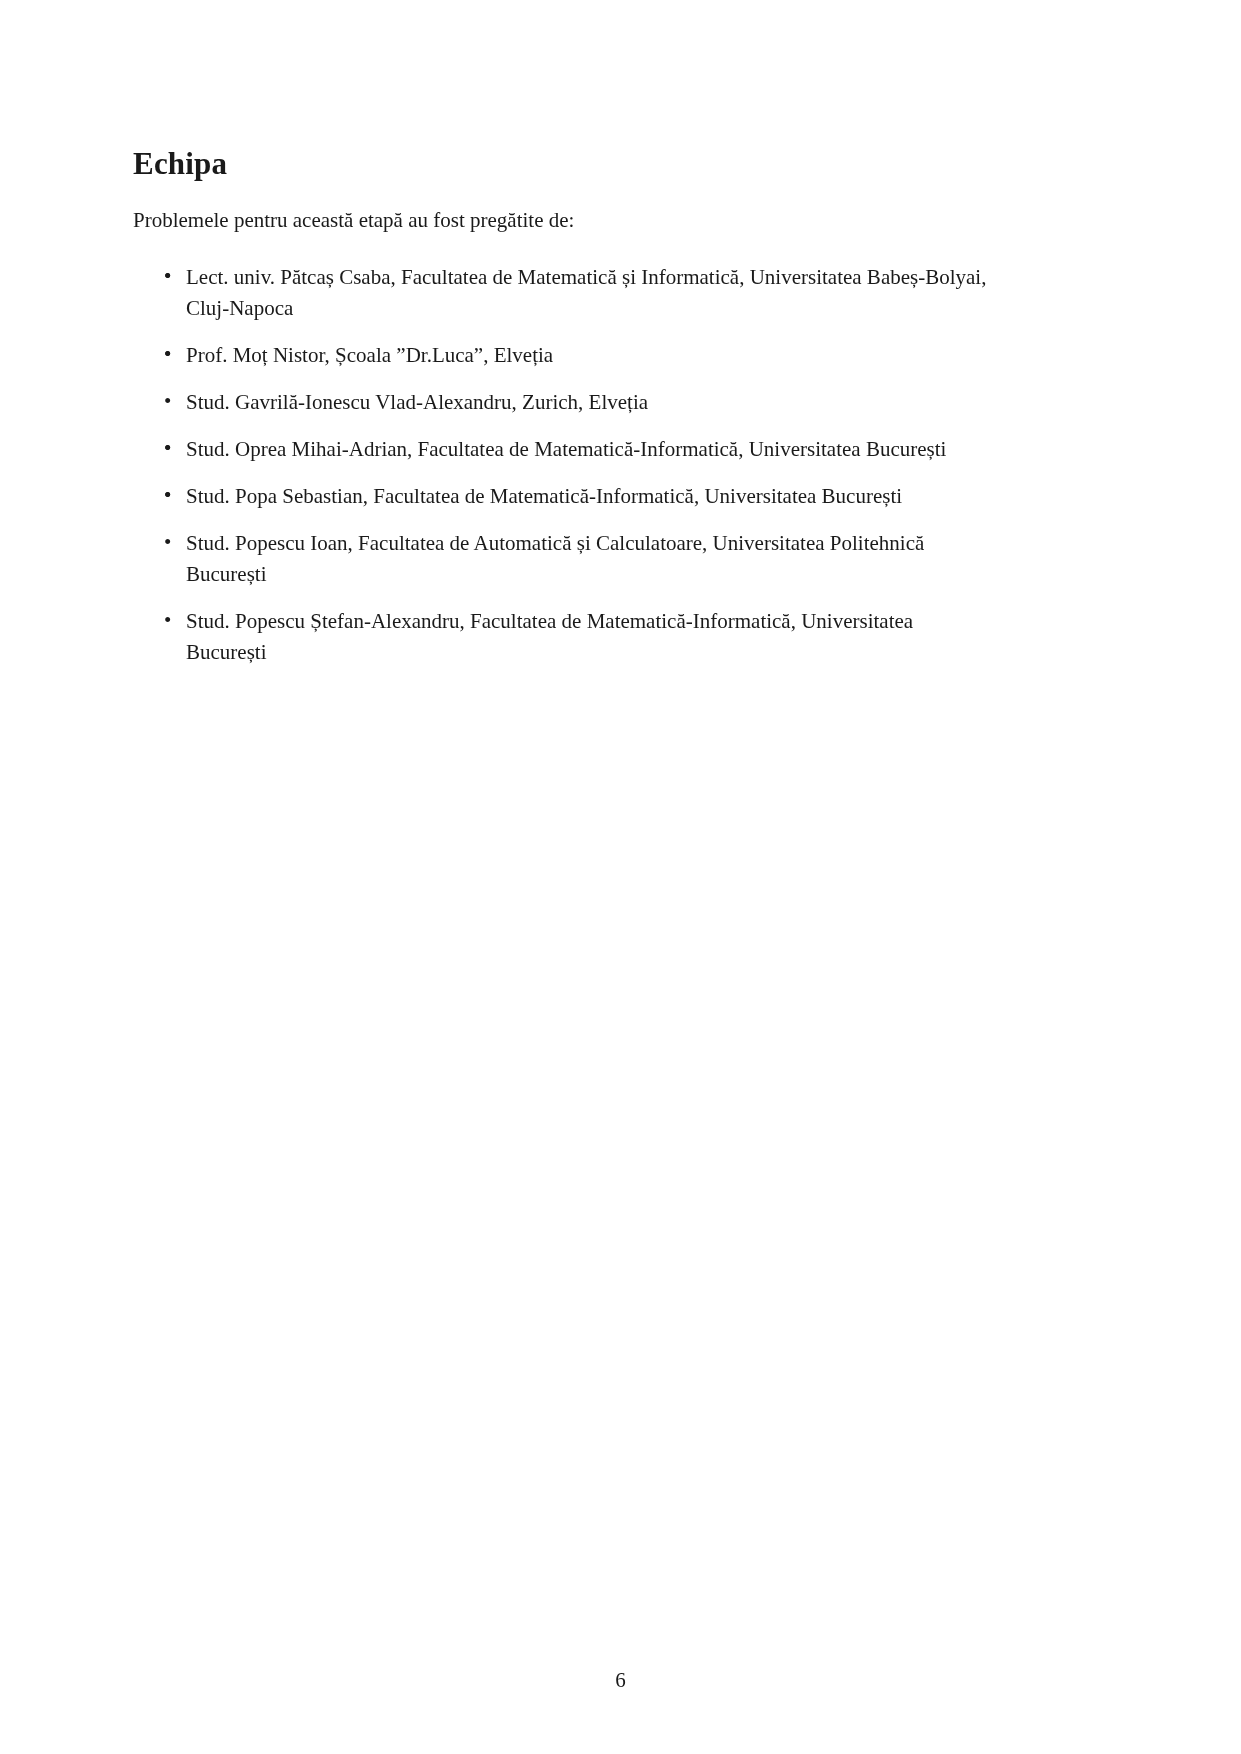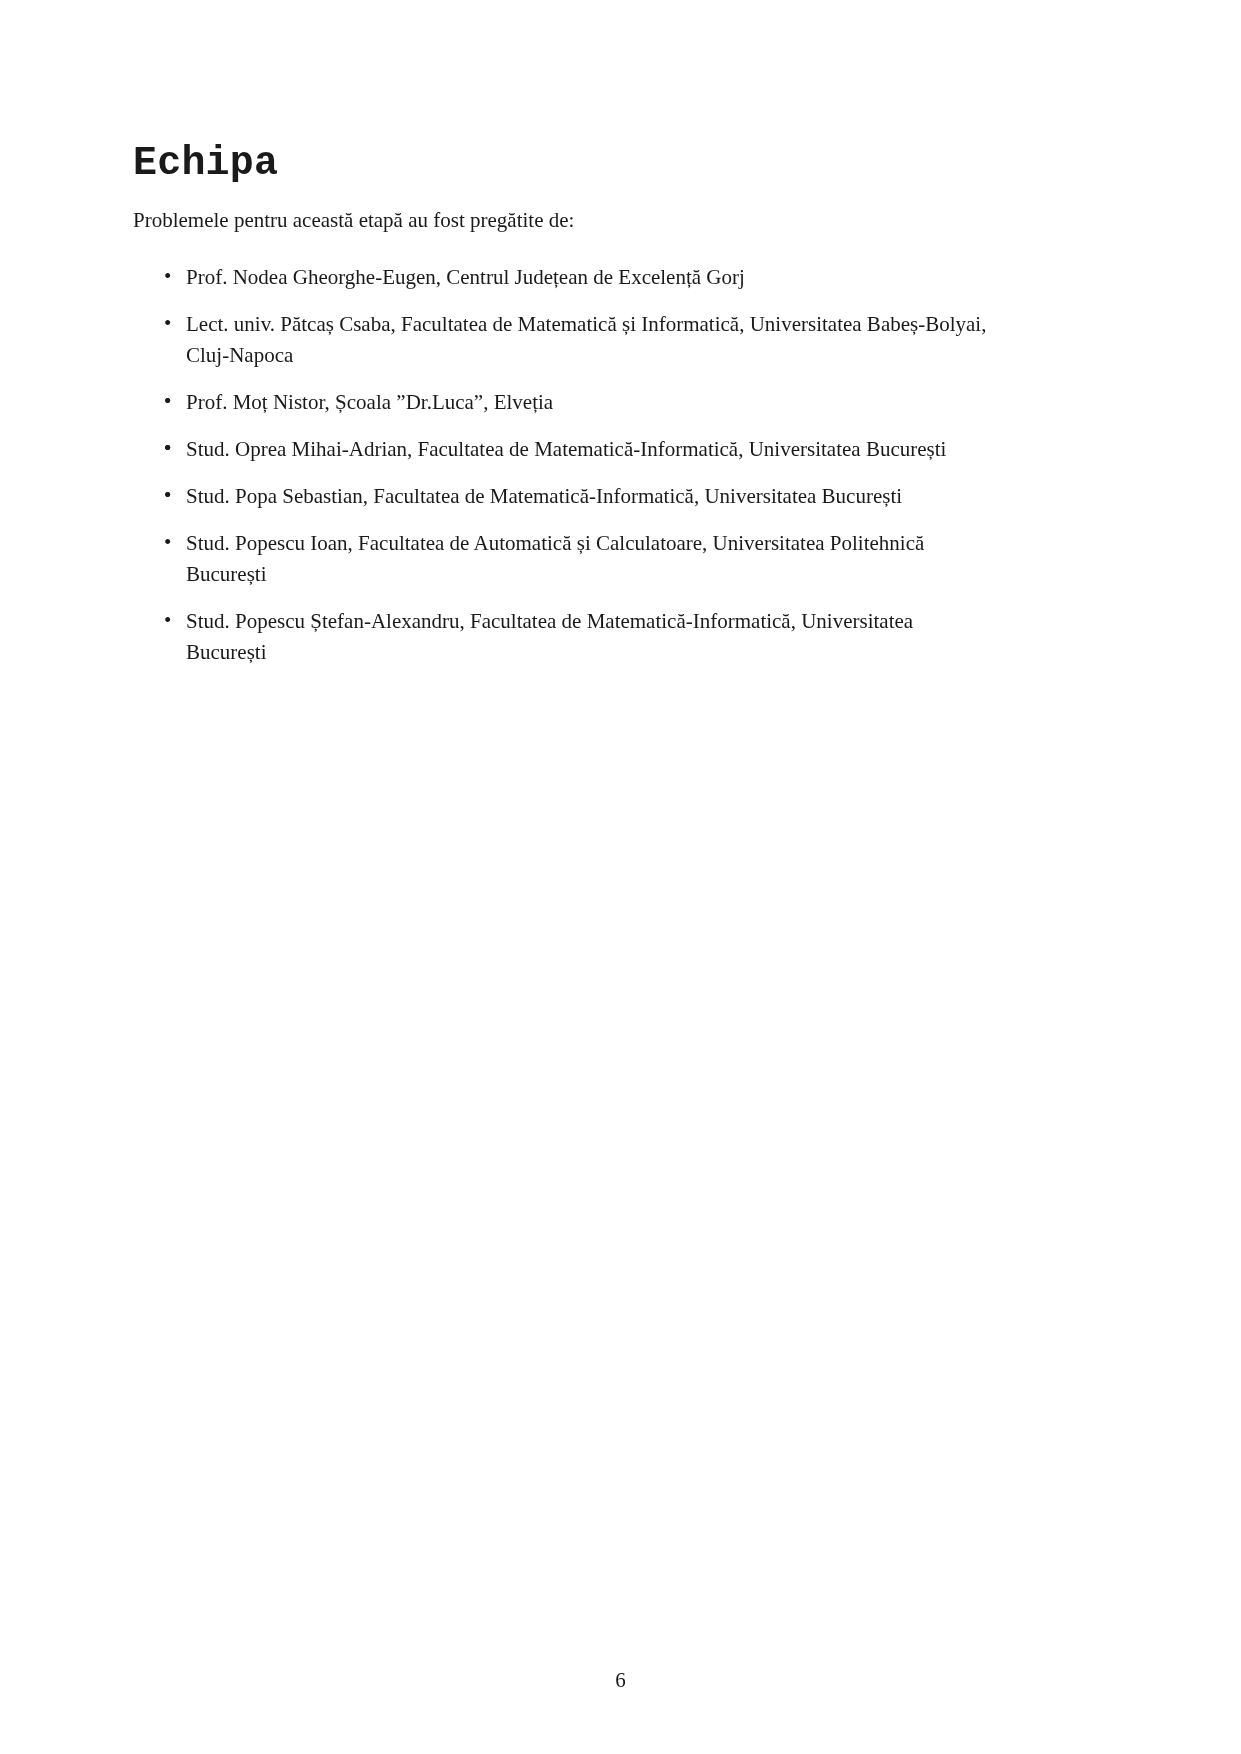--- a/index.html
+++ b/index.html
@@ -15,25 +15,24 @@
     color: #1a1a1a;
   }
   .page-content {
     position: absolute;
     left: 133px;
     top: 148px;
     width: 860px;
   }
   h1.section-heading {
     margin: 0;
-    font-size: 40px;
+    font-size: 31px;
     line-height: 32px;
     font-weight: bold;
     letter-spacing: 0.2px;
-    font-family: Liberation Mono, monospace;
   }
   p.intro {
     margin: 25px 0 16px 0;
     font-size: 21px;
     line-height: 31px;
   }
   ul.team-list {
     margin: 26px 0 0 0;
     padding: 0;
     list-style: none;
@@ -64,35 +63,35 @@
 <body>
 
 <div class="page-content">
   <h1 class="section-heading">Echipa</h1>
 
   <p class="intro">Problemele pentru această etapă au fost pregătite de:</p>
 
   <ul class="team-list">
       <li>
     <span class="bullet">•</span>
-    <span>Prof. Nodea Gheorghe-Eugen, Centrul Județean de Excelență Gorj</span>
   </li>
       <li>
     <span class="bullet">•</span>
     <span>Lect. univ. Pătcaș Csaba, Facultatea de Matematică și Informatică, Universitatea Babeș-Bolyai, Cluj-Napoca</span>
   </li>
       <li>
     <span class="bullet">•</span>
   </li>
       <li>
     <span class="bullet">•</span>
     <span>Prof. Moț Nistor, Școala ”Dr.Luca”, Elveția</span>
   </li>
       <li>
     <span class="bullet">•</span>
+    <span>Stud. Gavrilă-Ionescu Vlad-Alexandru, Zurich, Elveția</span>
   </li>
       <li>
     <span class="bullet">•</span>
   </li>
       <li>
     <span class="bullet">•</span>
     <span>Stud. Oprea Mihai-Adrian, Facultatea de Matematică-Informatică, Universitatea București</span>
   </li>
       <li>
     <span class="bullet">•</span>

